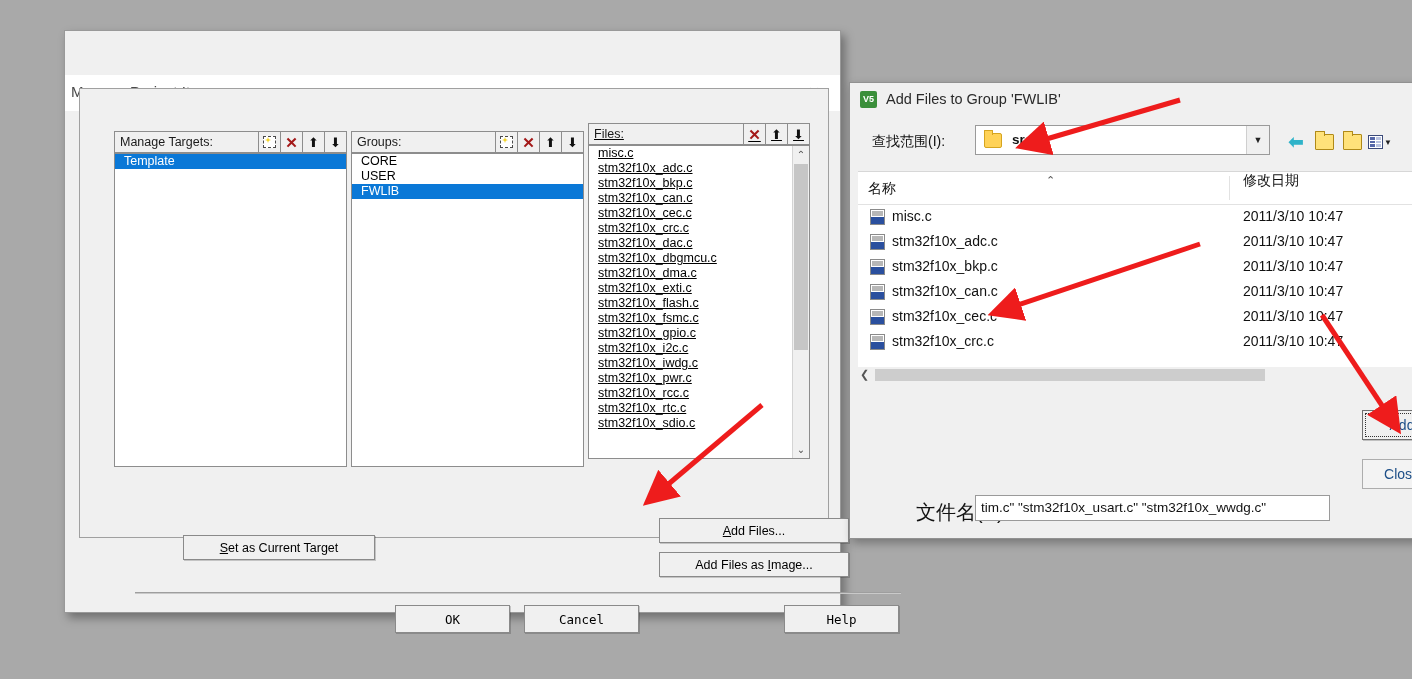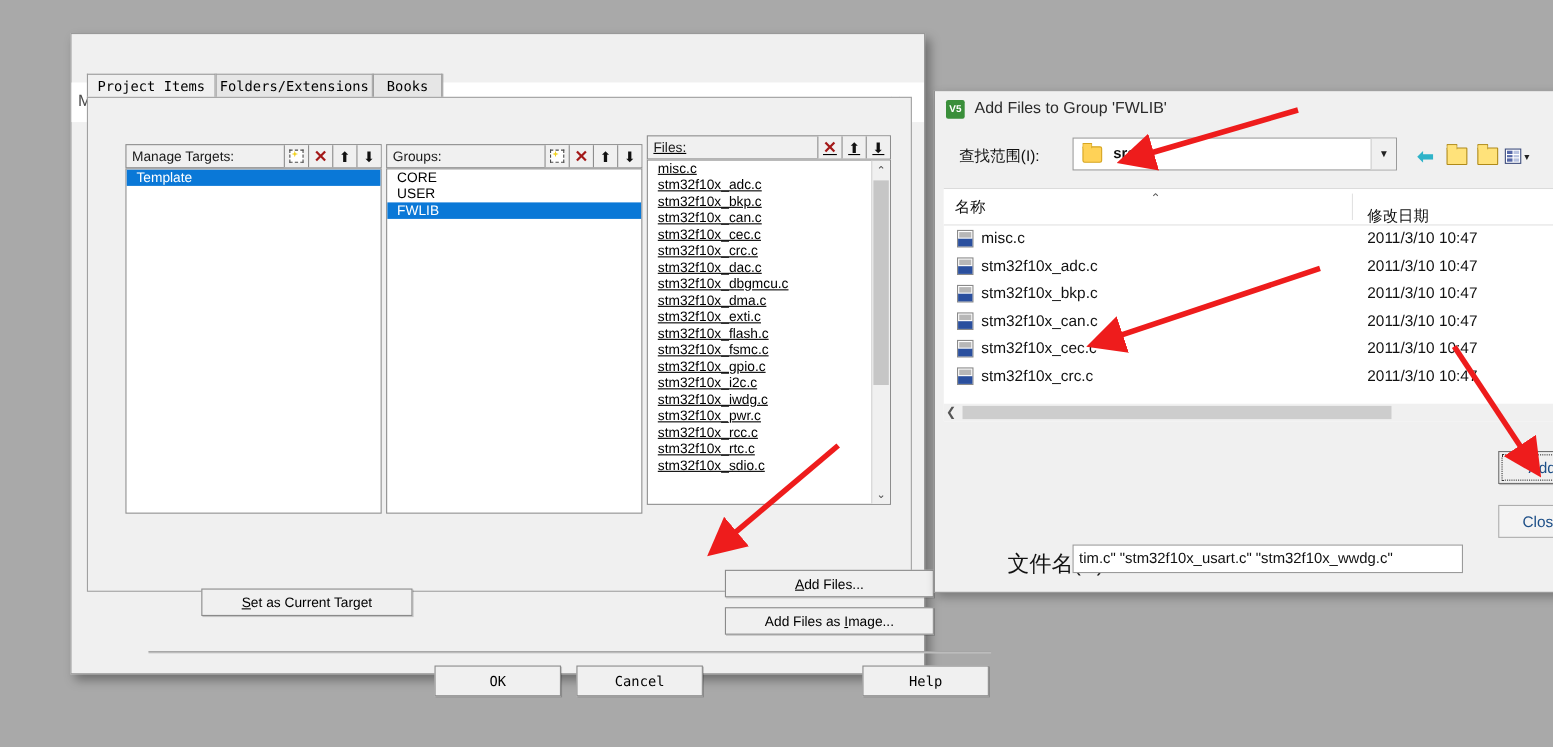--- a/index.html
+++ b/index.html
@@ -191,21 +191,21 @@
   .grid-shape b{background:#b9c3e0;display:block;}
 
   
   #browser{
     position:absolute;left:8px;top:88px;width:592px;height:212px;
     background:#fff;border-top:1px solid #d7d7d7;box-sizing:border-box;
   }
   #br-header{position:relative;height:32px;border-bottom:1px solid #e2e2e2;background:#fff;}
   #br-h-name{position:absolute;left:10px;top:8px;font-size:14px;color:#111;}
   #br-sortcaret{position:absolute;left:188px;top:2px;font-size:11px;color:#555;}
-  #br-h-date{position:absolute;left:385px;top:16px;font-size:14px;color:#111;}
+  #br-h-date{position:absolute;left:385px;top:0;font-size:14px;color:#111;}
   #br-divider{position:absolute;left:371px;top:4px;width:1px;height:24px;background:#e2e2e2;}
   .br-row{position:relative;height:25px;}
   .br-ficon{
     position:absolute;left:12px;top:4px;width:15px;height:16px;
     background:#ffffff;border:1px solid #8a8a8a;box-sizing:border-box;
   }
   .br-ficon:after{
     content:"";position:absolute;left:0px;bottom:0px;width:13px;height:7px;background:#2a4f9e;
   }
   .br-ficon:before{
@@ -253,32 +253,20 @@
 
 <div class="root">
 
   <div id="manage-dialog">
 
     <div id="manage-titlebar">
       <div id="manage-title">Manage Project Items</div>
       <div id="manage-close">✕</div>
     </div>
 
-    <div id="tabstrip">
-      <div class="tab active" id="tab-0">
-        <span>Project Items</span>
-      </div>
-      <div class="tab" id="tab-1">
-        <span>Folders/Extensions</span>
-      </div>
-      <div class="tab" id="tab-2">
-        <span>Books</span>
-      </div>
-      <div id="tab-pad"></div>
-    </div>
 
     <div id="tabpanel">
 
       <div class="listcol" id="col-targets" style="top:42px;">
         <div class="listhdr">
           <span class="lbl">Manage Targets:</span>
           <span class="tbtn">
               <span class="ic-new"></span>
             </span>
           <span class="tbtn">

